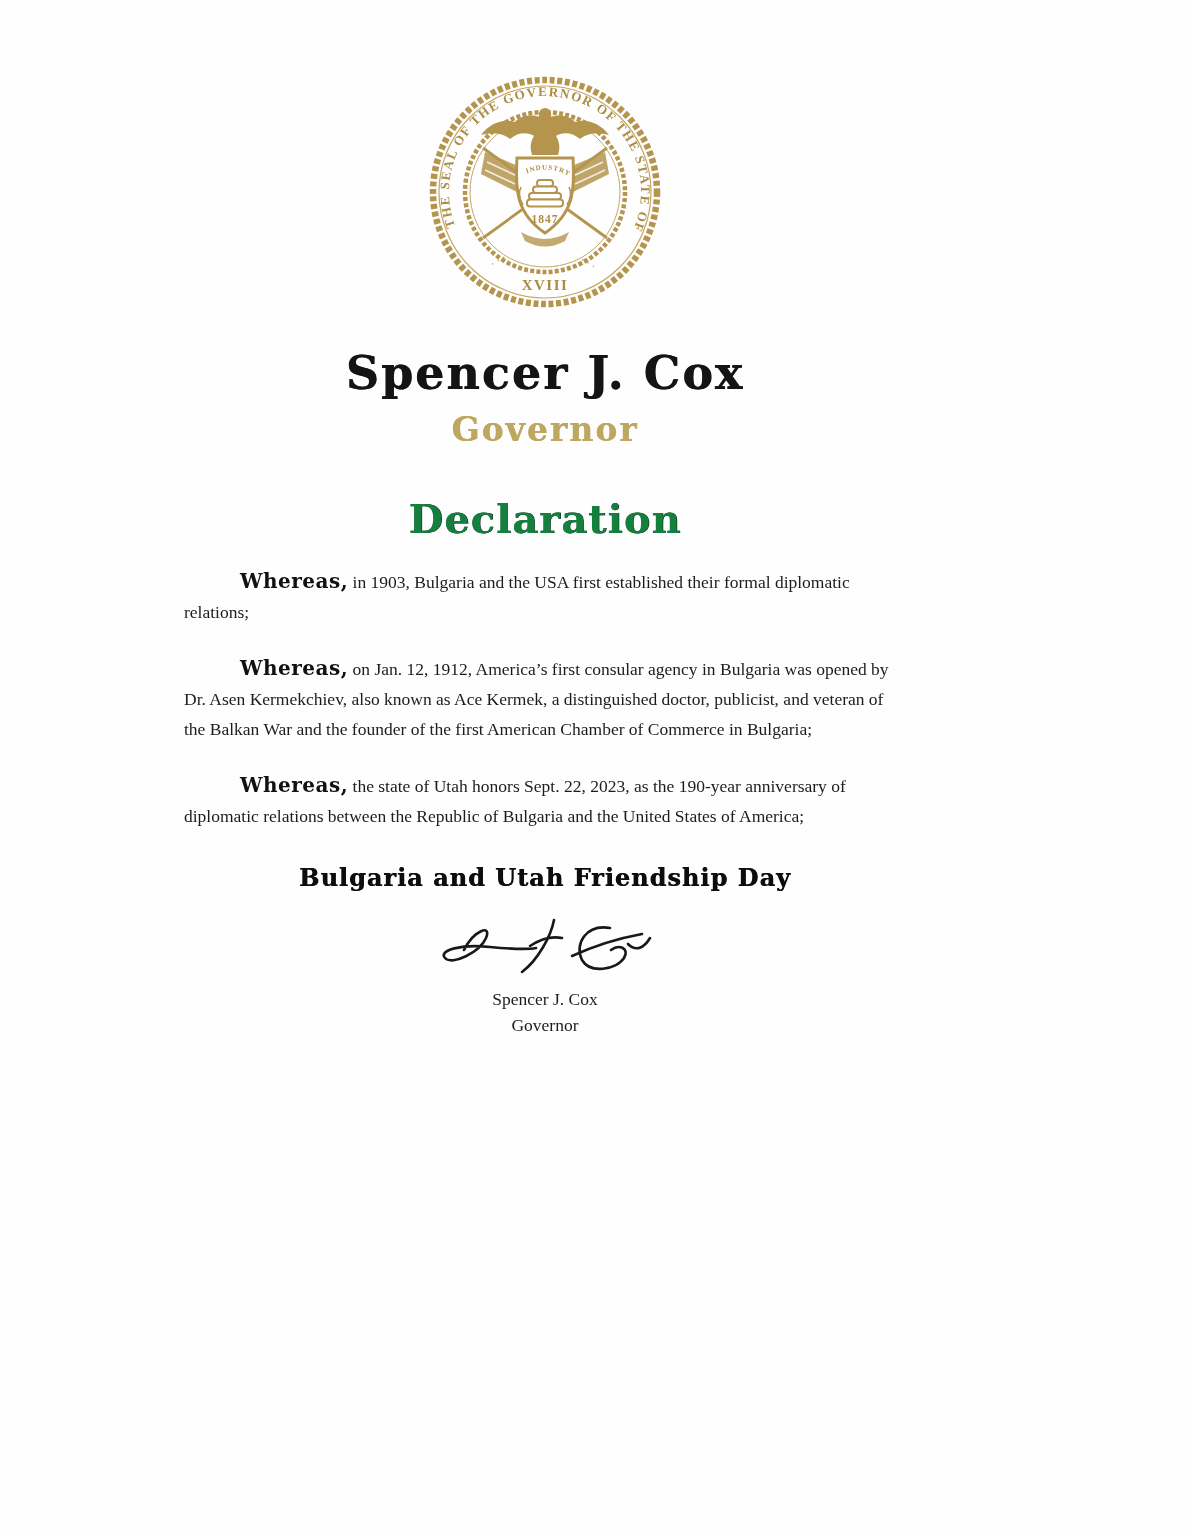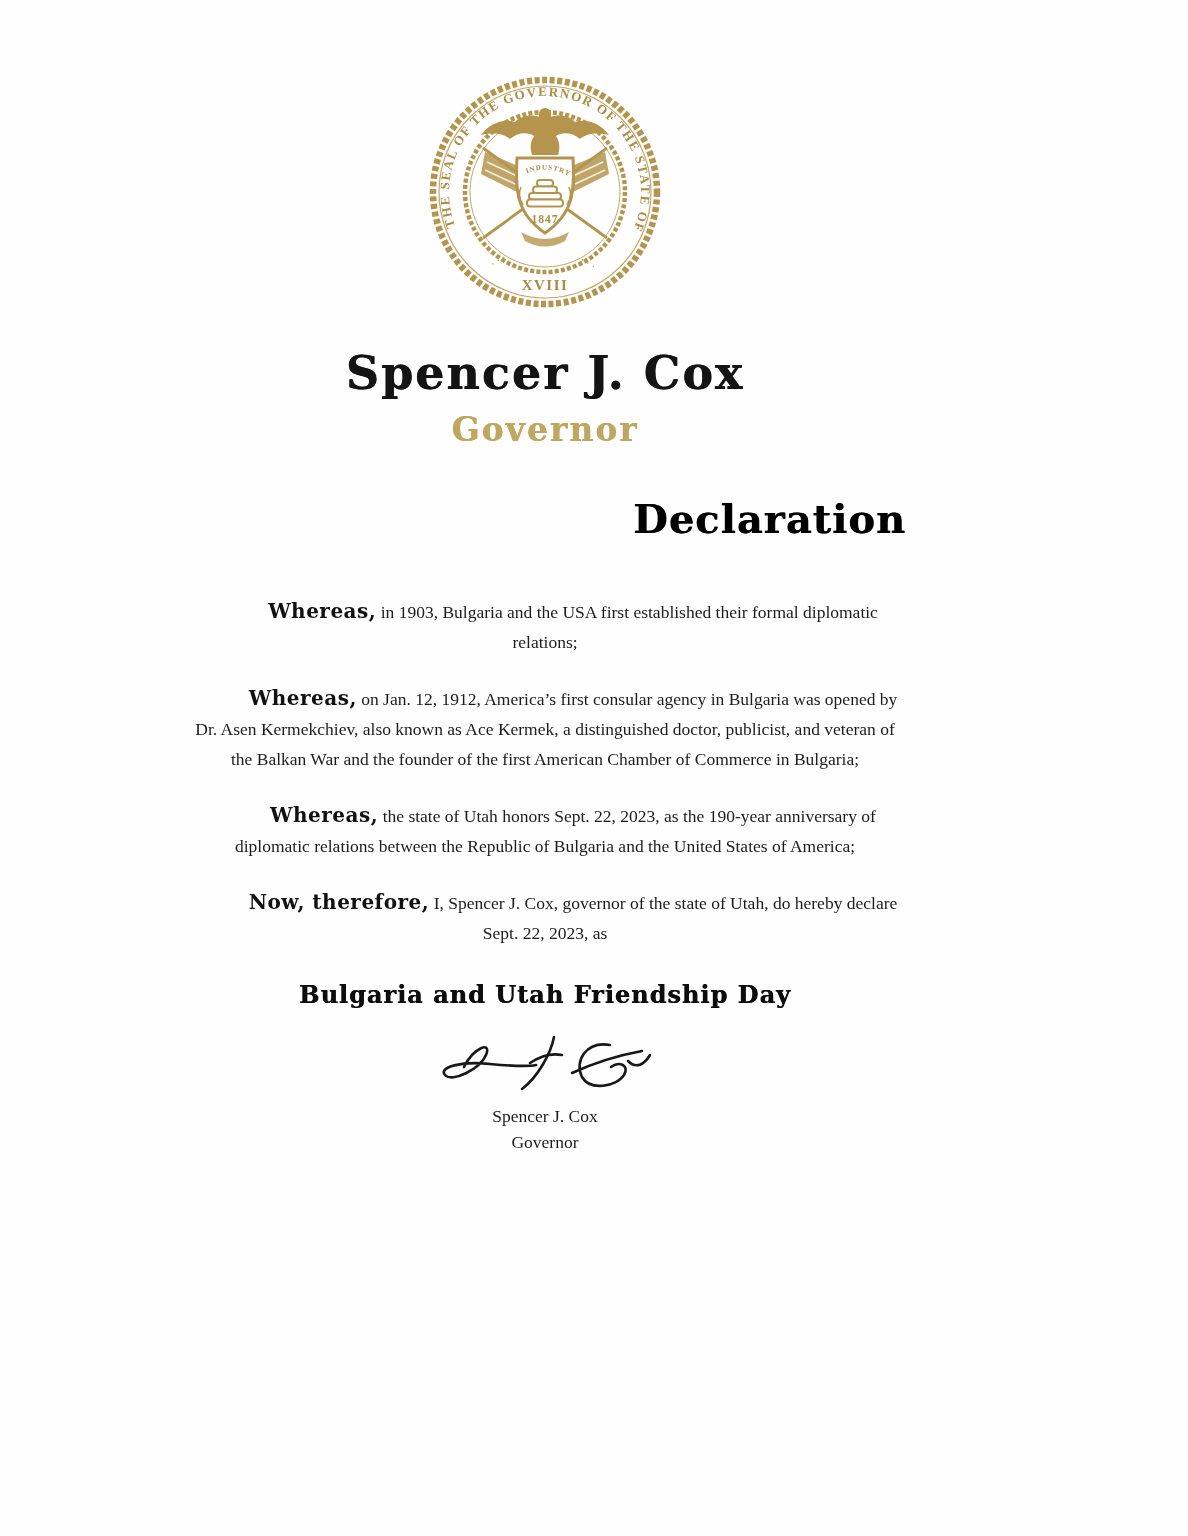--- a/index.html
+++ b/index.html
@@ -40,33 +40,33 @@
   }
   .gov-heading {
     text-align: center;
     font-size: 33px;
     letter-spacing: 2px;
     color: #bea75e;
     text-shadow: 0.4px 0 0 #bea75e;
     margin-bottom: 46px;
   }
   .decl-heading {
-    text-align: right;
+    text-align: center;
     font-size: 40px;
     letter-spacing: 1px;
-    color: #000000;
+    color: #15803d;
     text-shadow: 0.5px 0 0 #111111;
-    margin-bottom: 54px;
+    margin-bottom: 24px;
   }
   .body-text p {
     font-size: 17.5px;
     line-height: 30px;
     text-indent: 56px;
     margin-bottom: 26px;
-    text-align: center;
+    text-align: left;
   }
   .lead-in {
     font-size: 20px;
     letter-spacing: 0.5px;
     color: #111111;
   }
   .proc-heading {
     text-align: center;
     font-size: 24px;
     letter-spacing: 1px;
@@ -150,21 +150,20 @@
 
     <div class="bl name-heading">Spencer J. Cox</div>
     <div class="bl gov-heading">Governor</div>
 
     <div class="bl decl-heading">Declaration</div>
 
     <div class="body-text">
       <p><span class="bl lead-in">Whereas,</span> <span>in 1903, Bulgaria and the USA first established their formal diplomatic relations;</span></p>
       <p><span class="bl lead-in">Whereas,</span> <span>on Jan. 12, 1912, America’s first consular agency in Bulgaria was opened by Dr. Asen Kermekchiev, also known as Ace Kermek, a distinguished doctor, publicist, and veteran of the Balkan War and the founder of the first American Chamber of Commerce in Bulgaria;</span></p>
       <p><span class="bl lead-in">Whereas,</span> <span>the state of Utah honors Sept. 22, 2023, as the 190-year anniversary of diplomatic relations between the Republic of Bulgaria and the United States of America;</span></p>
-      <p><span class="bl lead-in">Now, therefore,</span> <span>I, Spencer J. Cox, governor of the state of Utah, do hereby declare Sept. 22, 2023, as</span></p>
     </div>
 
     <div class="bl proc-heading">Bulgaria and Utah Friendship Day</div>
 
     <div class="sig-block">
       <svg width="230" height="80" viewBox="0 0 230 80">
         <g fill="none" stroke="#181818" stroke-width="2.6" stroke-linecap="round">
           <path d="M34 44 C44 24 62 18 56 32 C50 46 22 60 15 52 C8 44 32 38 60 41 C82 43 96 44 106 42"></path>
           <path d="M124 14 C121 30 108 54 92 66"></path>
           <path d="M100 40 C112 32 122 30 132 32"></path>

